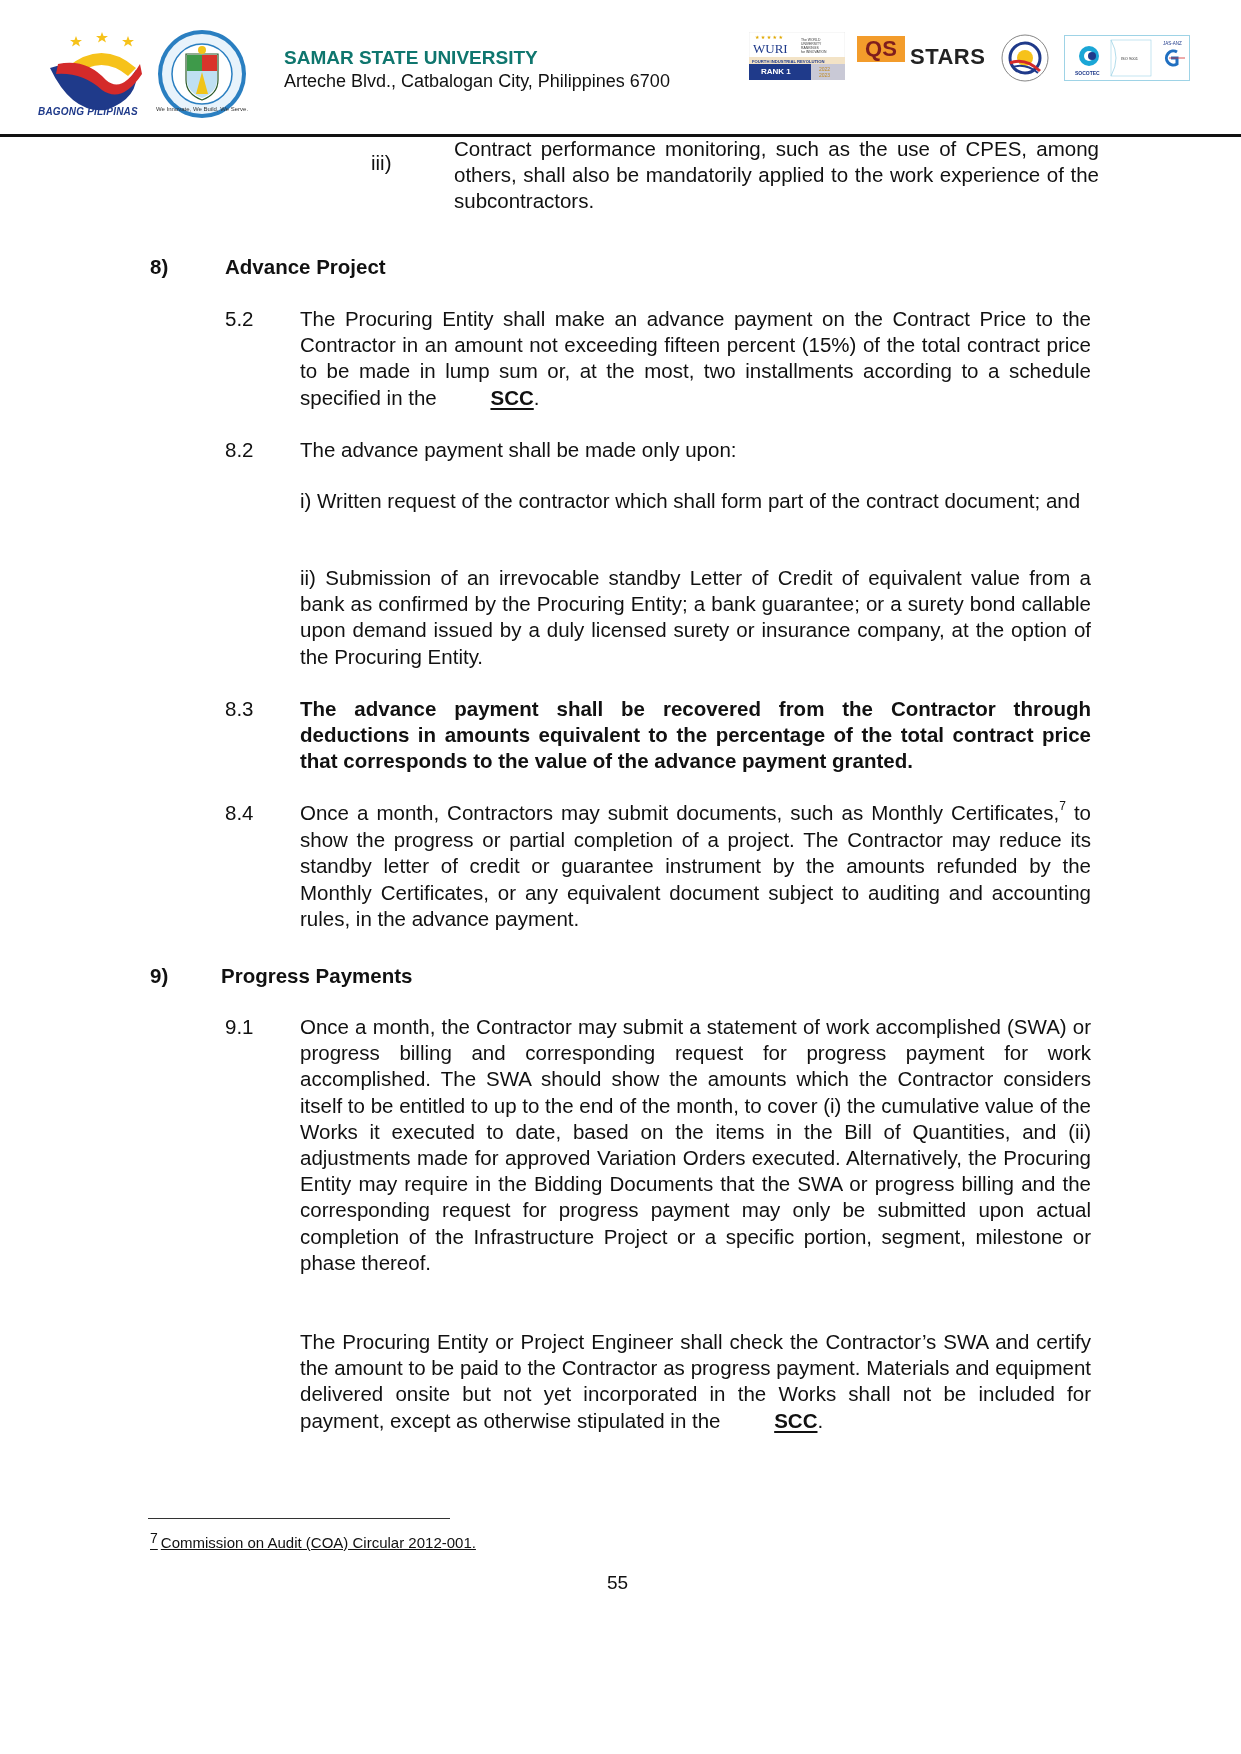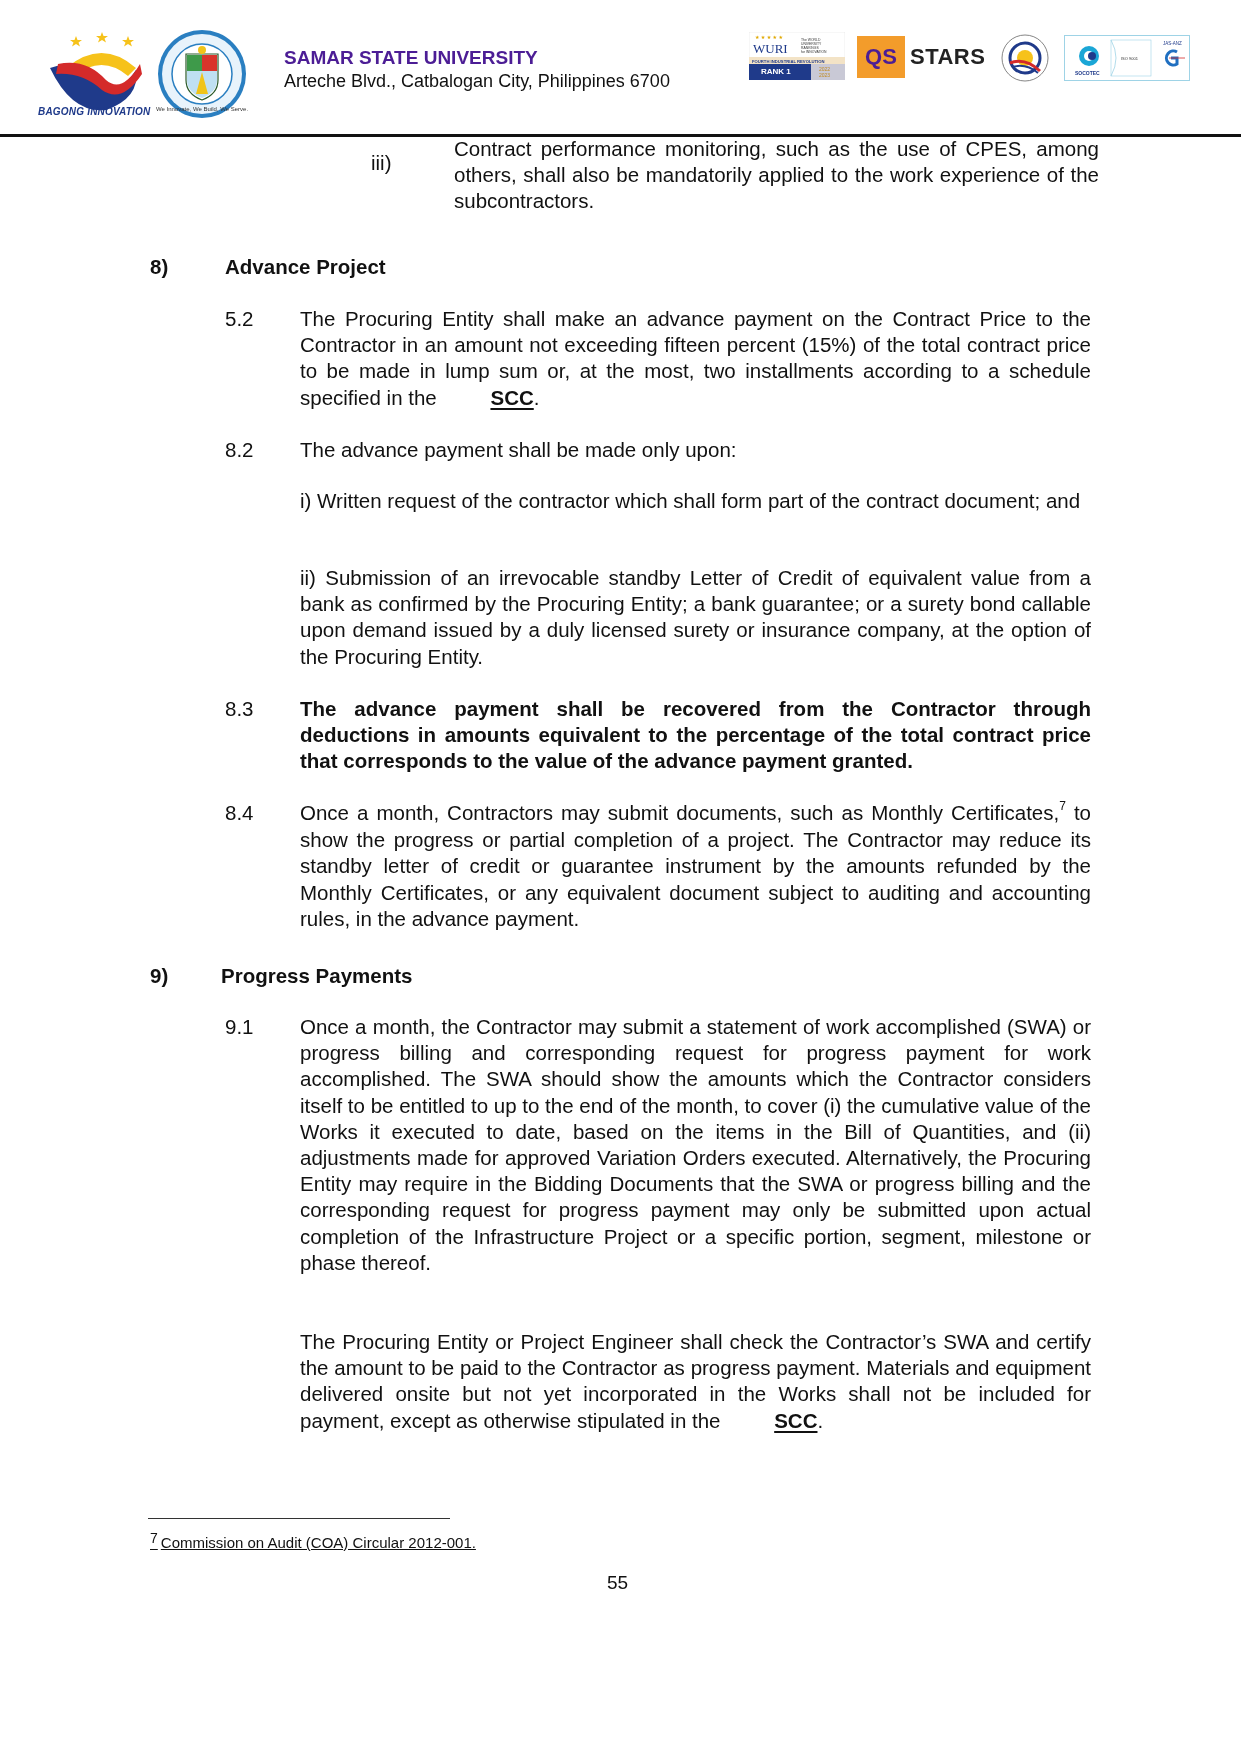--- a/index.html
+++ b/index.html
@@ -5,24 +5,24 @@
   html, body { margin: 0; padding: 0; background: #ffffff; }
   body { width: 1241px; height: 1754px; position: relative; overflow: hidden;
          font-family: "Liberation Sans", sans-serif; color: #111; }
   .header { position: absolute; left: 0; top: 0; width: 1241px; height: 136px; }
   .header-rule { position: absolute; left: 0; top: 134px; width: 1241px; height: 3px; background: #111; }
   .logo { position: absolute; }
   .bp-logo { left: 36px; top: 28px; width: 110px; height: 90px; }
   .bp-caption { position: absolute; left: 38px; top: 106px; font-size: 10px; font-weight: bold; font-style: italic; color: #1f3a8a; letter-spacing: 0.2px; }
   .ssu-seal { left: 156px; top: 28px; width: 92px; height: 92px; }
   .ssu-tagline { position: absolute; left: 156px; top: 106px; font-size: 6px; color: #333; }
-  .univ-name { position: absolute; left: 284px; top: 47px; font-size: 19px; font-weight: bold; color: #4c1d95; }
+  .univ-name { position: absolute; left: 284px; top: 47px; font-size: 19px; font-weight: bold; color: #0f766e; }
   .univ-address { position: absolute; left: 284px; top: 71px; font-size: 18px; color: #111; }
   .wuri { left: 749px; top: 32px; width: 96px; height: 48px; }
-  .qs { left: 857px; top: 36px; width: 48px; height: 42px; background: #f39c2b; color: #4c1d95; font-weight: bold; font-size: 22px; display:flex; align-items:center; justify-content:center; }
+  .qs { left: 857px; top: 36px; width: 48px; height: 26px; background: #f39c2b; color: #7f1d1d; font-weight: bold; font-size: 22px; display:flex; align-items:center; justify-content:center; }
   .qs-stars { position: absolute; left: 910px; top: 44px; font-size: 22px; font-weight: bold; color: #222; letter-spacing: 0.5px; }
   .phil-seal { left: 1000px; top: 33px; width: 50px; height: 50px; }
   .iso { left: 1064px; top: 35px; width: 124px; height: 44px; border: 1px solid #9ed3e6; background: #fff; }
 
   .content { position: absolute; left: 0; top: 0; width: 1241px; }
   .p { position: absolute; font-size: 20.5px; line-height: 26.2px; text-align: justify; }
   .num { position: absolute; font-size: 20.5px; line-height: 26.2px; }
   .heading { position: absolute; font-size: 20.5px; font-weight: bold; line-height: 26px; }
   .u { text-decoration: underline; font-weight: bold; text-underline-offset: 3px; margin-left: 48px; }
   sup { font-size: 12px; vertical-align: 10px; line-height: 0; }
@@ -37,21 +37,21 @@
 
 <div class="header">
   <svg class="logo bp-logo" viewBox="0 0 110 90">
     <polygon points="40,8 41.5,12 46,12 42.5,14.5 44,18.5 40,16 36,18.5 37.5,14.5 34,12 38.5,12" fill="#f6c21a"></polygon>
     <polygon points="66,4 67.5,8 72,8 68.5,10.5 70,14.5 66,12 62,14.5 63.5,10.5 60,8 64.5,8" fill="#f6c21a"></polygon>
     <polygon points="92,8 93.5,12 98,12 94.5,14.5 96,18.5 92,16 88,18.5 89.5,14.5 86,12 90.5,12" fill="#f6c21a"></polygon>
     <path d="M30,40 Q66,10 100,40 L92,48 Q66,26 38,48 Z" fill="#f6c21a"></path>
     <path d="M14,40 Q40,30 66,58 Q80,72 100,42 Q104,70 70,82 Q36,86 14,40 Z" fill="#1f3a8a"></path>
     <path d="M22,36 Q50,30 70,52 Q86,66 104,36 L106,46 Q86,76 66,62 Q46,44 20,46 Z" fill="#d42a2a"></path>
   </svg>
-  <div class="bp-caption">BAGONG INNOVATION</div>
+  <div class="bp-caption">BAGONG PILIPINAS</div>
 
   <svg class="logo ssu-seal" viewBox="0 0 92 92">
     <circle cx="46" cy="46" r="44" fill="#2a7fc1"></circle>
     <circle cx="46" cy="46" r="40" fill="#e8f3fb"></circle>
     <circle cx="46" cy="46" r="30" fill="#ffffff" stroke="#2a7fc1" stroke-width="1.5"></circle>
     <path d="M30,26 L62,26 L62,52 Q62,66 46,72 Q30,66 30,52 Z" fill="#ffffff" stroke="#2a5a2a" stroke-width="1.2"></path>
     <rect x="31" y="27" width="15" height="16" fill="#3e9a4a"></rect>
     <rect x="46" y="27" width="15" height="16" fill="#d9342b"></rect>
     <path d="M31,43 L61,43 L61,52 Q61,64 46,70 Q31,64 31,52 Z" fill="#bfe0f2"></path>
     <polygon points="46,44 40,66 52,66" fill="#f0c419"></polygon>

